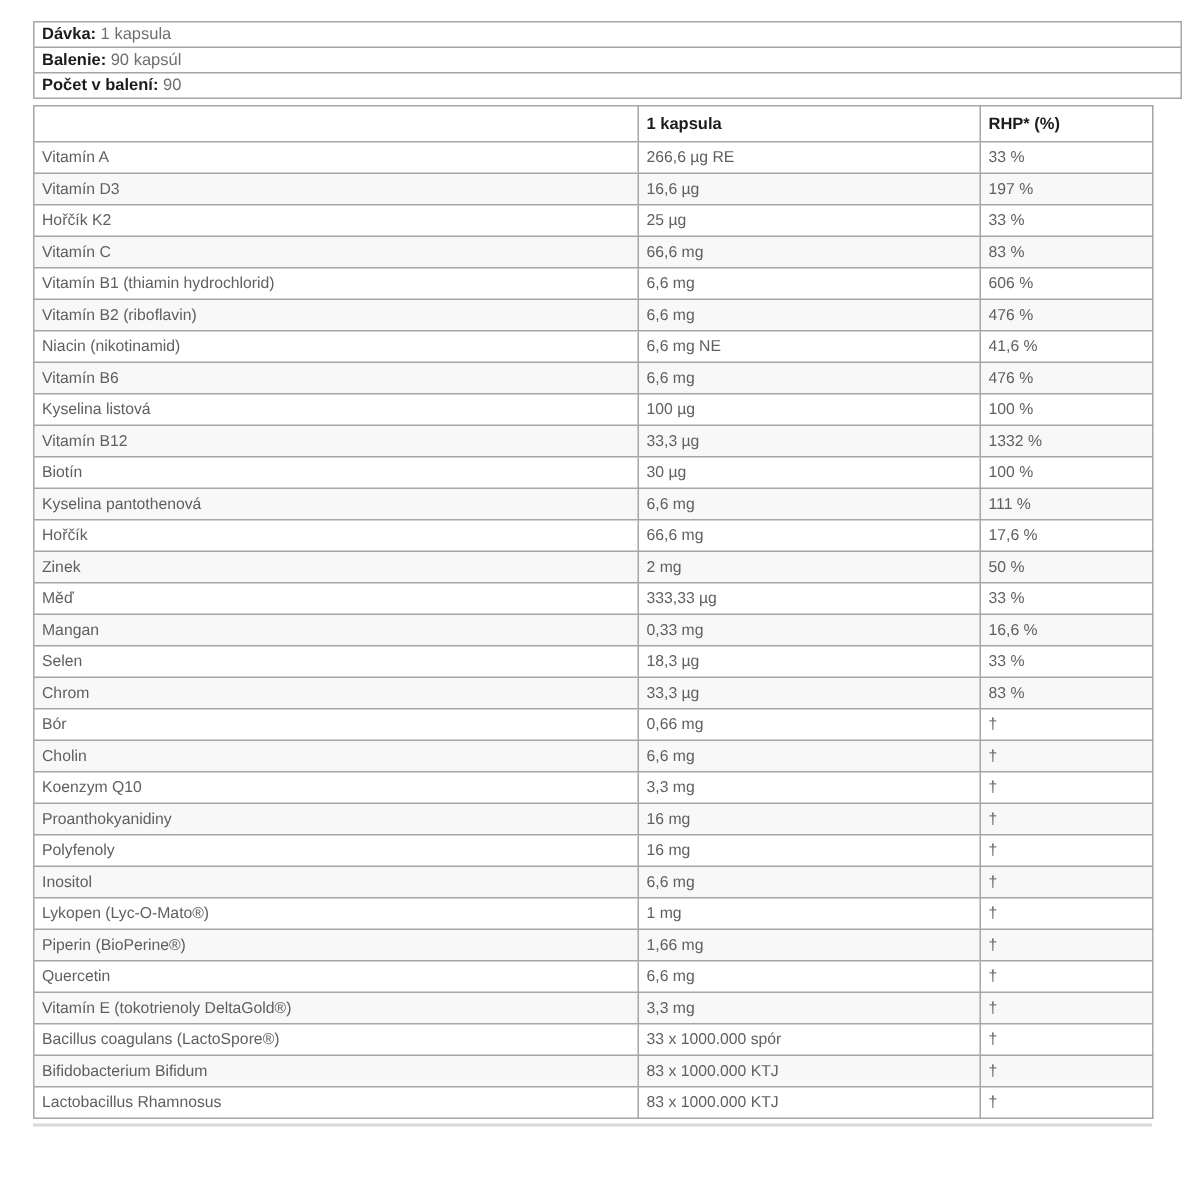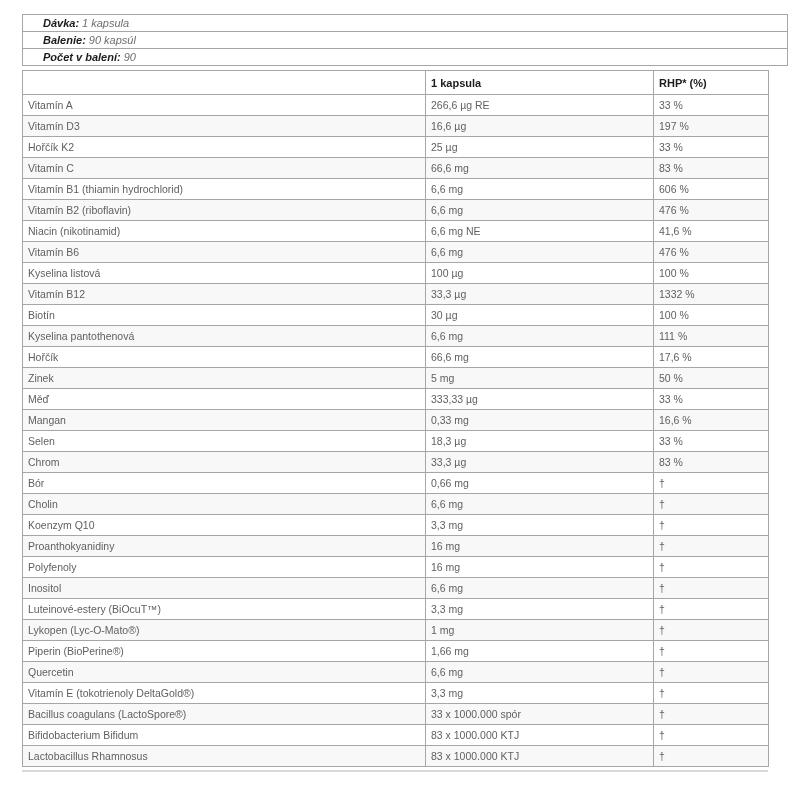--- a/index.html
+++ b/index.html
@@ -17,25 +17,24 @@
   }
   table { border-collapse: collapse; }
   
   .dose-table {
     width: 766px;
     margin-bottom: 4px;
   }
   .dose-table td {
     border: 1px solid #a6a6a6;
     height: 17px;
-    padding: 1px 20px;
+    padding: 1px 5px;
     font-size: 11px;
     color: #6e6e6e;
     white-space: nowrap;
-    font-style: italic;
   }
   .dose-label {
     font-weight: bold;
     color: #1c1c1c;
     margin-right: 3px;
   }
   
   .main-table {
     width: 746px;
     table-layout: fixed;
@@ -167,21 +166,21 @@
           <td>6,6 mg</td>
           <td>111 %</td>
         </tr>
         <tr>
           <td>Hořčík</td>
           <td>66,6 mg</td>
           <td>17,6 %</td>
         </tr>
         <tr>
           <td>Zinek</td>
-          <td>5 mg</td>
+          <td>2 mg</td>
           <td>50 %</td>
         </tr>
         <tr>
           <td>Měď</td>
           <td>333,33 µg</td>
           <td>33 %</td>
         </tr>
         <tr>
           <td>Mangan</td>
           <td>0,33 mg</td>
@@ -221,25 +220,20 @@
           <td>Polyfenoly</td>
           <td>16 mg</td>
           <td>†</td>
         </tr>
         <tr>
           <td>Inositol</td>
           <td>6,6 mg</td>
           <td>†</td>
         </tr>
         <tr>
-          <td>Luteinové-estery (BiOcuT™)</td>
-          <td>3,3 mg</td>
-          <td>†</td>
-        </tr>
-        <tr>
           <td>Lykopen (Lyc-O-Mato®)</td>
           <td>1 mg</td>
           <td>†</td>
         </tr>
         <tr>
           <td>Piperin (BioPerine®)</td>
           <td>1,66 mg</td>
           <td>†</td>
         </tr>
         <tr>

